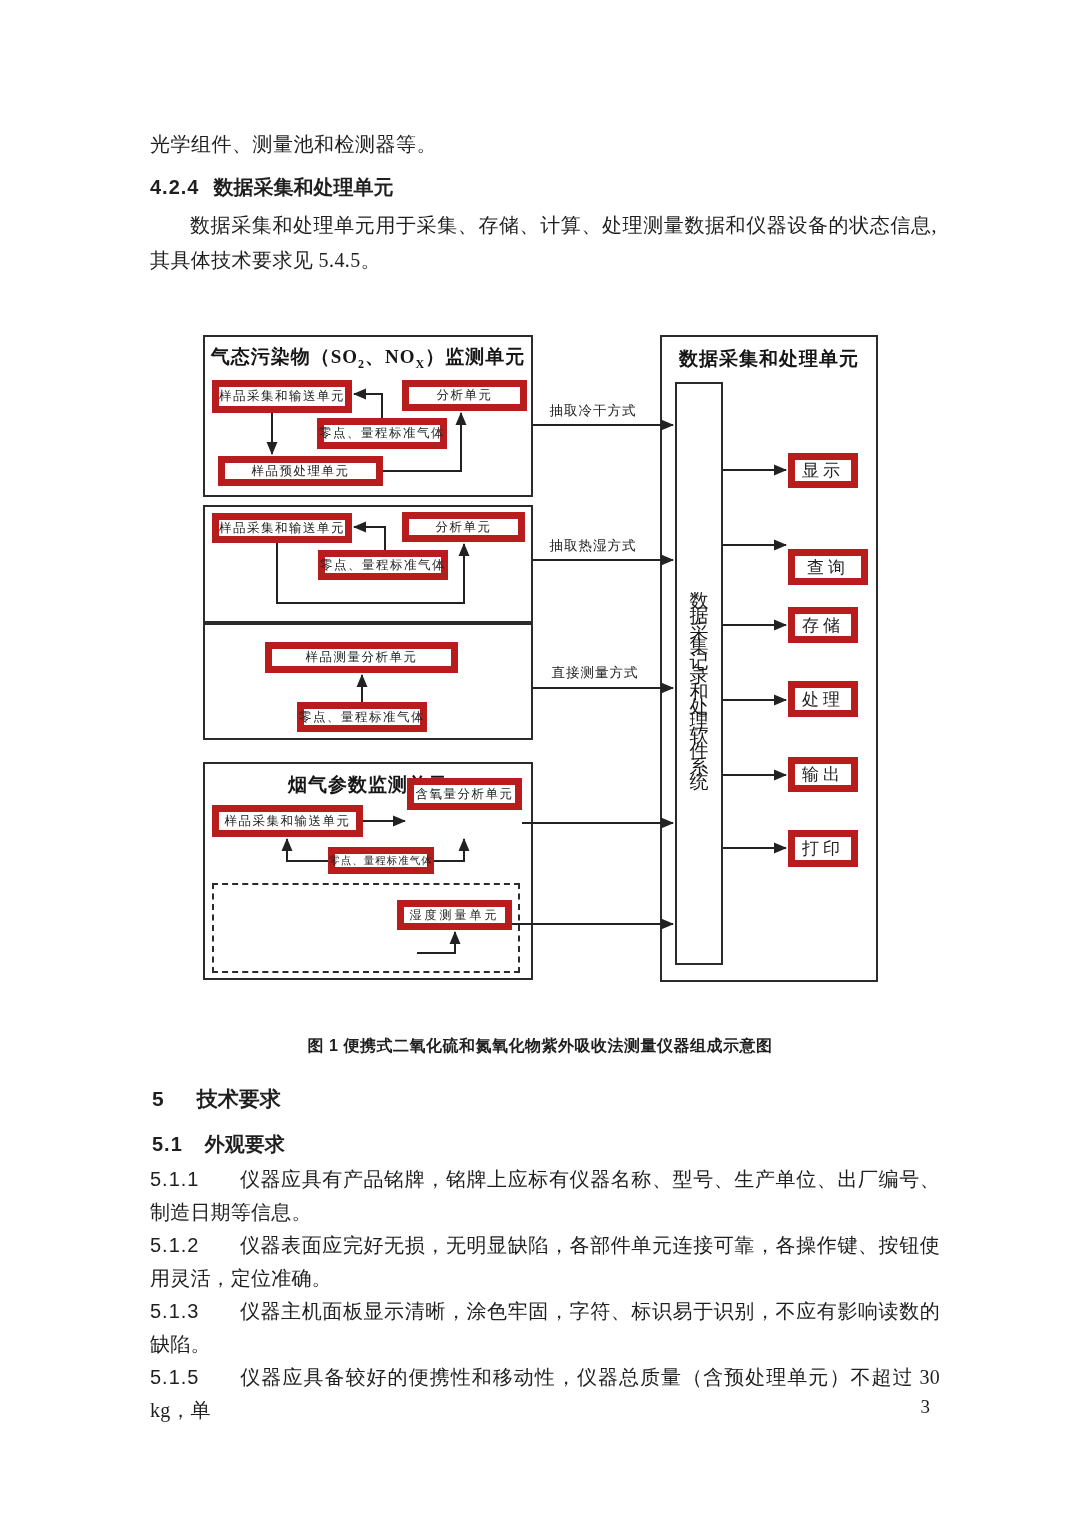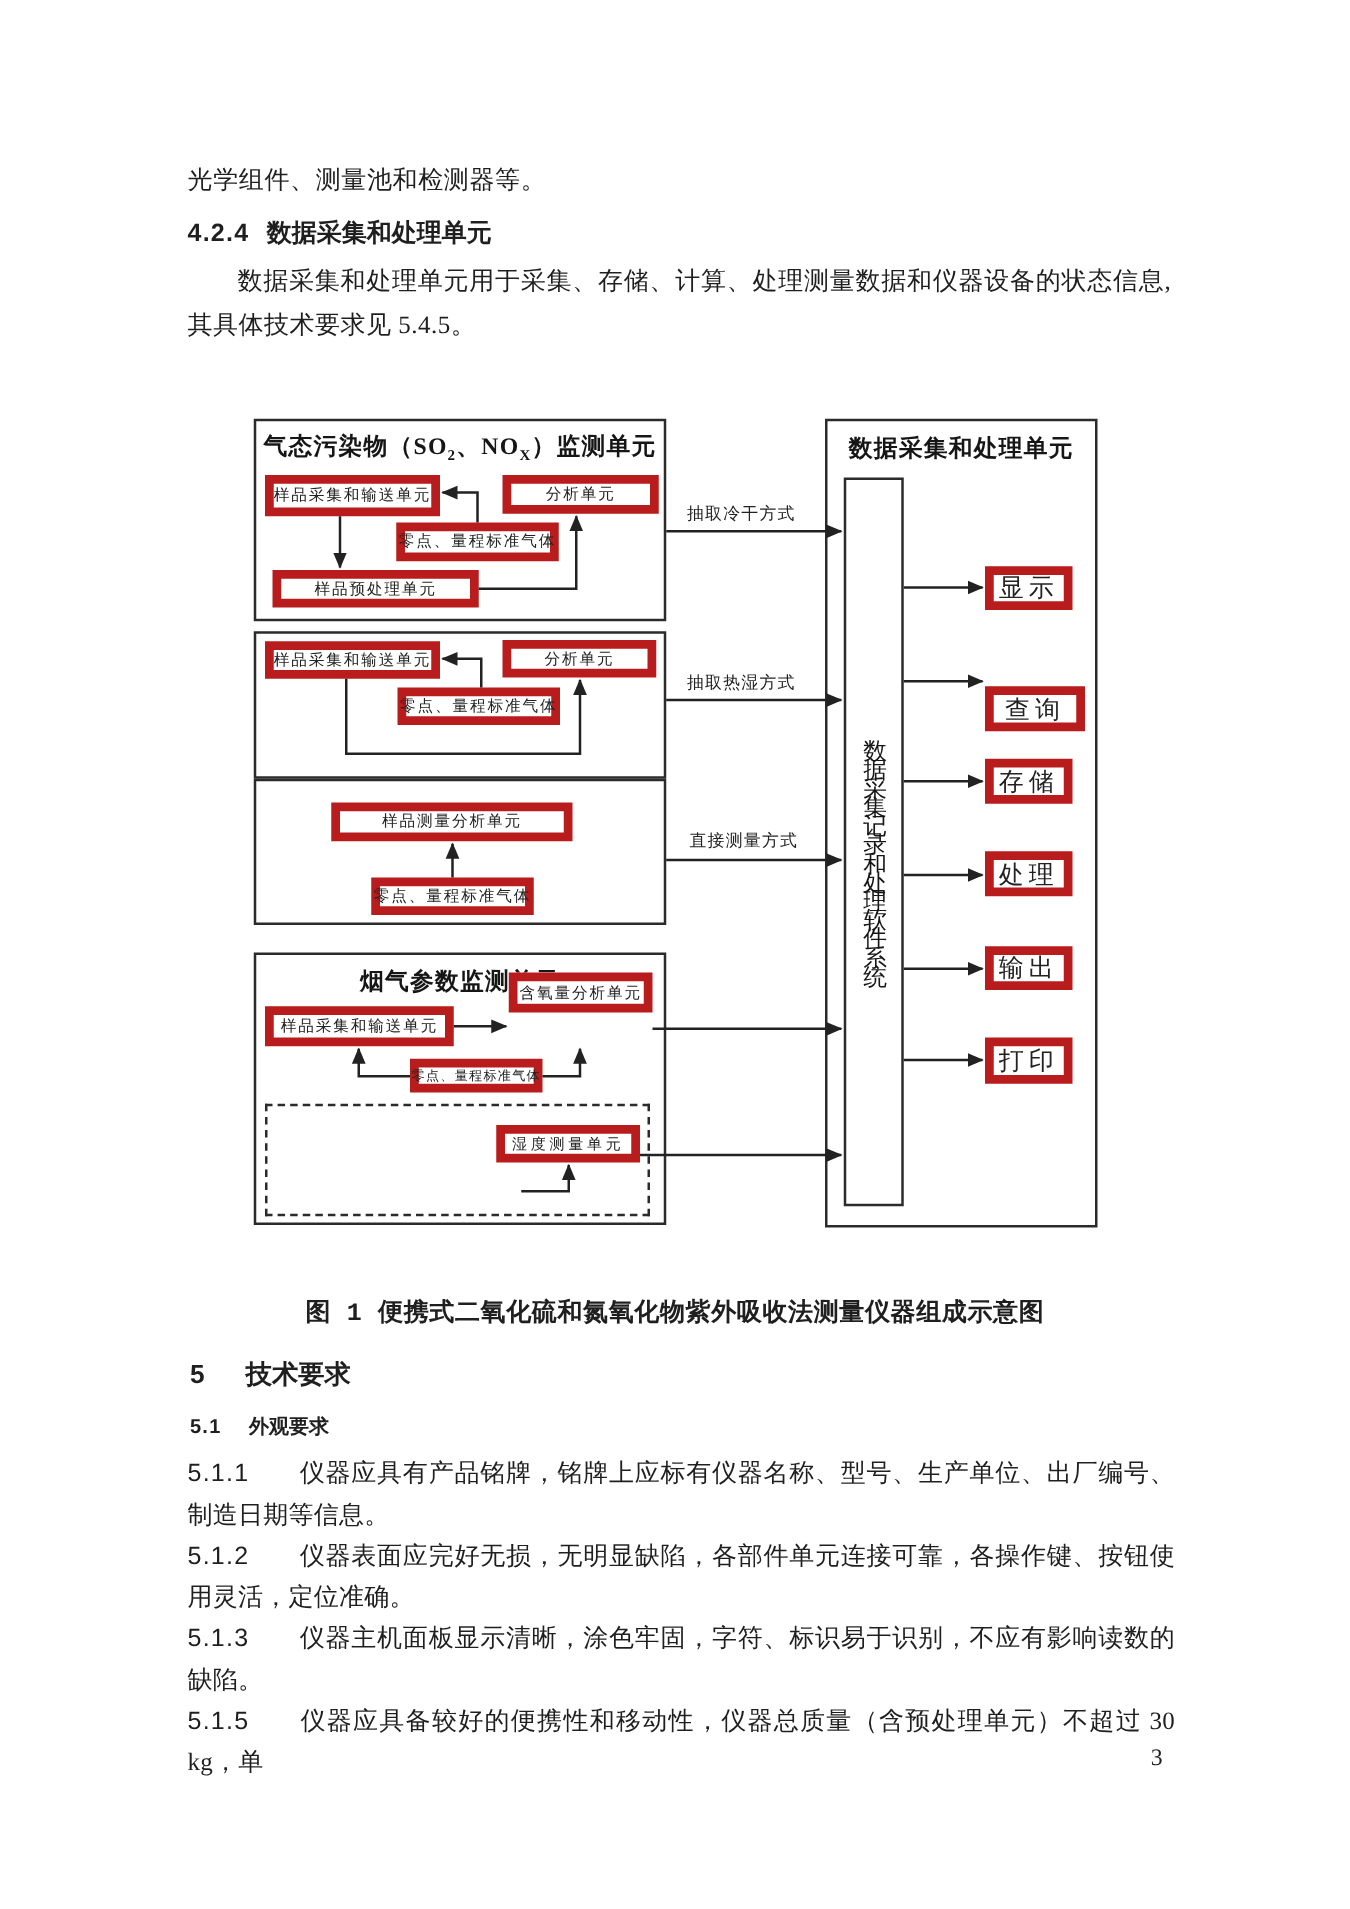--- a/index.html
+++ b/index.html
@@ -17,31 +17,31 @@
   
   .obox{position:absolute;border:2px solid #2b2b2b;box-sizing:border-box;}
   .dash{border-style:dashed;}
   .ibox{position:absolute;border:7px solid #b91c1c;background:#fff;display:flex;
         align-items:center;justify-content:center;font-size:12.5px;letter-spacing:1.5px;
         box-sizing:border-box;white-space:nowrap;color:#222;}
   .ibox.small{font-size:10.5px;letter-spacing:1px;}
   .btitle{position:absolute;text-align:center;font-size:19px;letter-spacing:1px;
           font-weight:600;color:#161616;white-space:nowrap;}
   .btitle sub{font-size:12px;}
-  .obx{font-size:20px;letter-spacing:4px;}
+  .obx{font-size:17px;letter-spacing:4px;}
   .clabel{position:absolute;font-size:13.5px;letter-spacing:1px;text-align:center;
           width:130px;color:#222;}
   .vbox{position:absolute;border:2px solid #2b2b2b;box-sizing:border-box;display:flex;
         align-items:center;justify-content:center;}
   .vtext{writing-mode:vertical-rl;text-orientation:upright;font-size:19px;
          letter-spacing:15px;font-weight:500;color:#161616;}
   svg.lines{position:absolute;left:0;top:0;pointer-events:none;}
   
-  .caption{left:0;top:1036px;width:1080px;text-align:center;font-size:20px;font-weight:700;
-           font-family:Liberation Mono, monospace;letter-spacing:0.5px;}
+  .caption{left:0;top:1036px;width:1080px;text-align:center;font-size:16px;font-weight:700;
+           font-family:Liberation Sans, sans-serif;letter-spacing:0.5px;}
   .sechead{position:absolute;left:152px;font-size:21px;font-weight:700;
            font-family:"Liberation Sans",sans-serif;}
   .sechead .snum{display:inline-block;letter-spacing:1px;}
   .items{left:150px;top:1163px;width:790px;}
   .item{margin:0;font-size:20px;line-height:33px;text-align:justify;letter-spacing:0.2px;}
   .inum{font-family:"Liberation Sans",sans-serif;margin-right:40px;letter-spacing:1px;}
   .pagenum{position:absolute;left:895px;top:1396px;width:35px;text-align:right;
            font-size:19px;}
 </style>
 </head>
@@ -123,21 +123,21 @@
     <polyline points="723,625 786,625" marker-end="url(#arrow)"></polyline>
     <polyline points="723,700 786,700" marker-end="url(#arrow)"></polyline>
     <polyline points="723,775 786,775" marker-end="url(#arrow)"></polyline>
     <polyline points="723,848 786,848" marker-end="url(#arrow)"></polyline>
   </g>
 </svg>
 
 <div class="abs caption">图 1  便携式二氧化硫和氮氧化物紫外吸收法测量仪器组成示意图</div>
 
 <div class="sechead" style="top:1085px"><span class="snum" style="margin-right:32px">5</span><span>技术要求</span></div>
-<div class="sechead" style="top:1131px;font-size:16px"><span class="snum" style="margin-right:22px">5.1</span><span>外观要求</span></div>
+<div class="sechead" style="top:1131px;font-size:20px"><span class="snum" style="margin-right:22px">5.1</span><span>外观要求</span></div>
 
 <div class="abs items">
   <p class="item"><span class="inum">5.1.1</span><span>仪器应具有产品铭牌，铭牌上应标有仪器名称、型号、生产单位、出厂编号、制造日期等信息。</span></p>
   <p class="item"><span class="inum">5.1.2</span><span>仪器表面应完好无损，无明显缺陷，各部件单元连接可靠，各操作键、按钮使用灵活，定位准确。</span></p>
   <p class="item"><span class="inum">5.1.3</span><span>仪器主机面板显示清晰，涂色牢固，字符、标识易于识别，不应有影响读数的缺陷。</span></p>
   <p class="item"><span class="inum">5.1.5</span><span>仪器应具备较好的便携性和移动性，仪器总质量（含预处理单元）不超过 30 kg，单</span></p>
 </div>
 
 <div class="pagenum">3</div>
 

